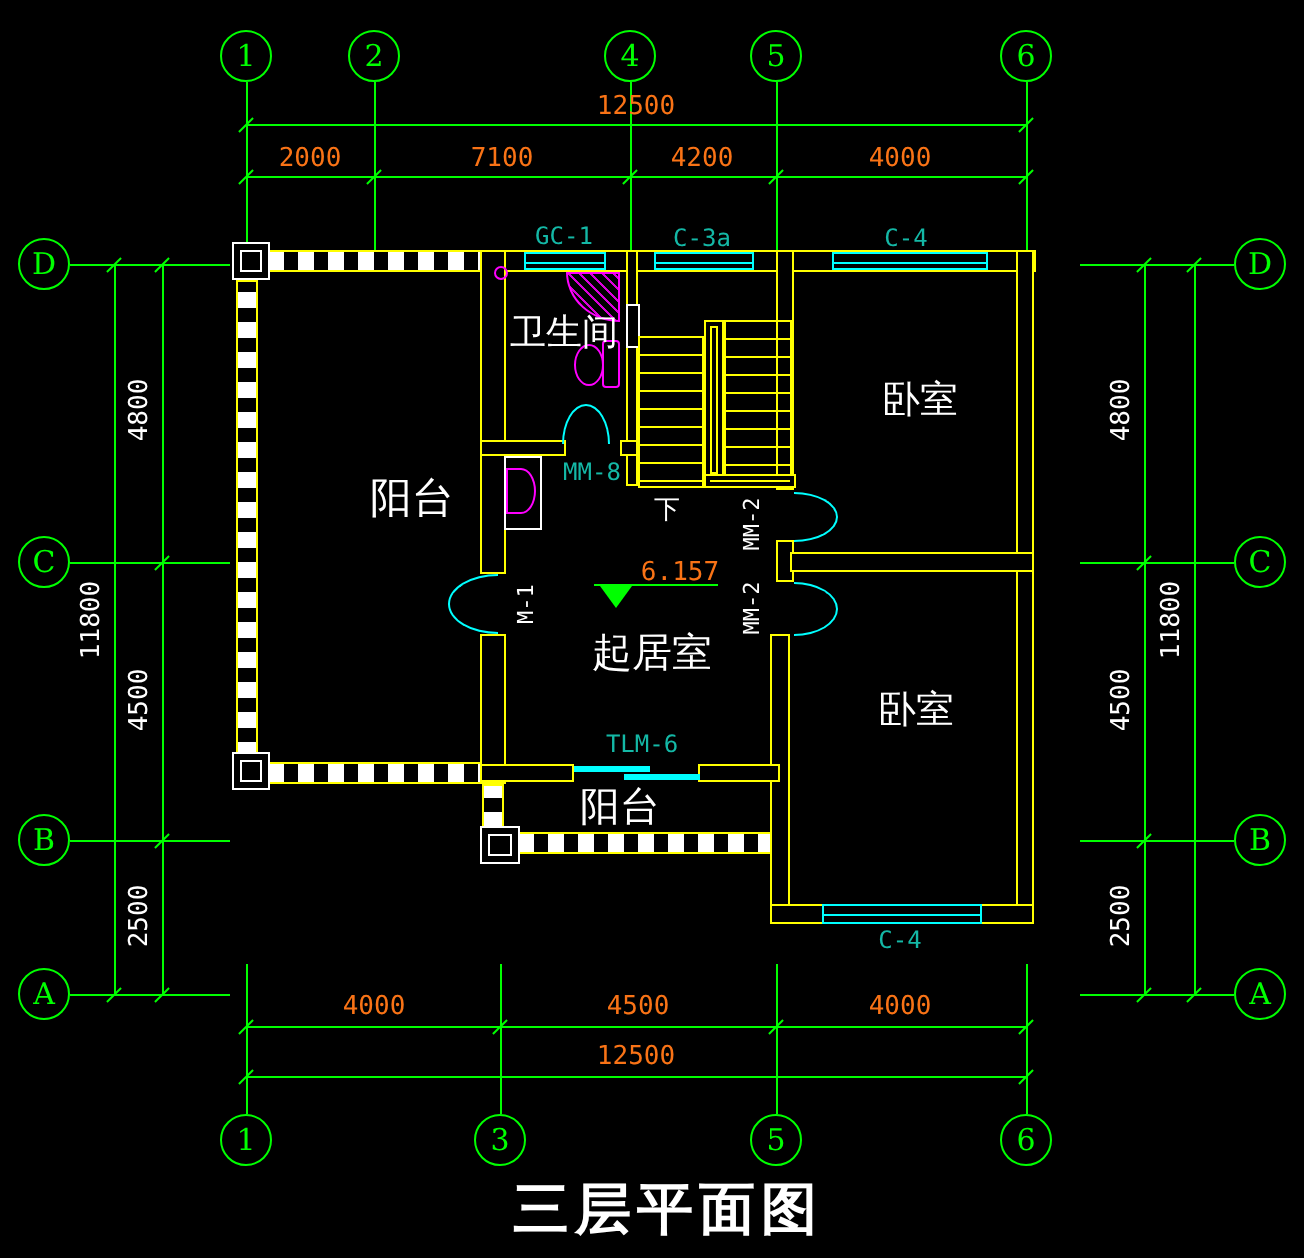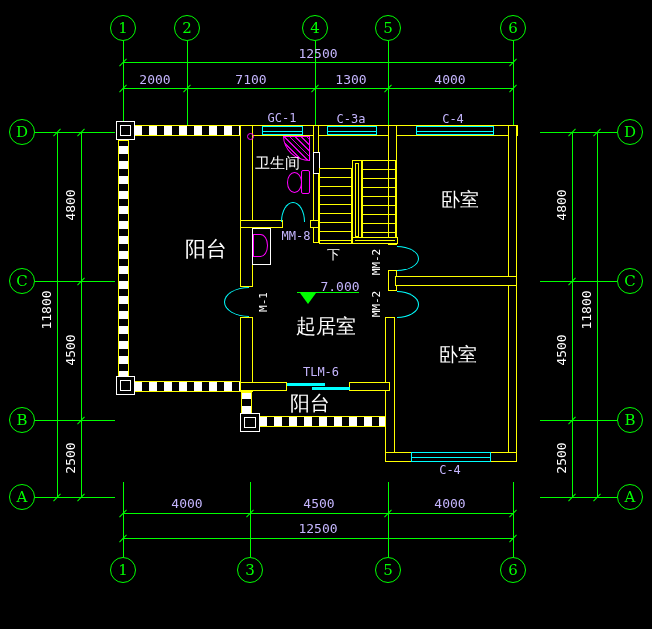--- a/index.html
+++ b/index.html
@@ -6,21 +6,21 @@
   .canvas{position:relative;width:652px;height:629px;background:#000;overflow:hidden;
           font-family:"DejaVu Sans Mono",monospace;}
   .abs{position:absolute;box-sizing:border-box;}
   
   .gline{position:absolute;background:#00ff00;}
   .bubble{position:absolute;width:24px;height:24px;border:1px solid #00ff00;border-radius:50%;
           color:#00ff00;display:flex;align-items:center;justify-content:center;
           font:15px "DejaVu Serif",serif;}
   .tick{position:absolute;width:10px;height:1px;background:#00ff00;transform:rotate(-45deg);}
   
-  .dimtext{position:absolute;color:#c4b5fd;font:13px "DejaVu Sans Mono",monospace;transform:translateX(-50%);white-space:nowrap;}
+  .dimtext{position:absolute;color:#f97316;font:13px "DejaVu Sans Mono",monospace;transform:translateX(-50%);white-space:nowrap;}
   .vdimtext{position:absolute;color:#fff;font:13px "DejaVu Sans Mono",monospace;
             transform:translate(-50%,-50%) rotate(-90deg);white-space:nowrap;}
   
   .wall{position:absolute;border:1px solid #ffff00;background:#000;box-sizing:border-box;}
   .hwallh{position:absolute;box-sizing:border-box;border:1px solid #ffff00;
           background:repeating-linear-gradient(90deg,#ffffff 0 8px,#000 8px 15px);}
   .hwallv{position:absolute;box-sizing:border-box;border:1px solid #ffff00;
           background:repeating-linear-gradient(0deg,#ffffff 0 8px,#000 8px 15px);}
   .col{position:absolute;border:1px solid #ffffff;background:#000;box-sizing:border-box;}
   .col::after{content:"";position:absolute;left:3px;top:3px;right:3px;bottom:3px;border:1px solid #ffffff;}
@@ -34,21 +34,21 @@
   .slide{position:absolute;background:#00ffff;z-index:6;}
   
   .treads{position:absolute;background:repeating-linear-gradient(180deg,#ffff00 0 1px,transparent 1px 9px);
           border-left:1px solid #ffff00;border-right:1px solid #ffff00;box-sizing:border-box;}
   .rail{position:absolute;border:1px solid #ffff00;box-sizing:border-box;
         box-shadow:inset 0 0 0 2px #000,inset 0 0 0 3px #ffff00;}
   .yline{position:absolute;background:#ffff00;}
   
   .mag{position:absolute;border:1px solid #ff00ff;box-sizing:border-box;}
   .room{position:absolute;color:#fff;white-space:nowrap;font-family:"DejaVu Sans",sans-serif;}
-  .tag{position:absolute;color:#c4b5fd;font:12px "DejaVu Sans Mono",monospace;transform:translateX(-50%);white-space:nowrap;z-index:7;}
+  .tag{position:absolute;color:#14b8a6;font:12px "DejaVu Sans Mono",monospace;transform:translateX(-50%);white-space:nowrap;z-index:7;}
   .vtag{position:absolute;color:#fff;font:11px "DejaVu Sans Mono",monospace;
         transform:translate(-50%,-50%) rotate(-90deg);white-space:nowrap;z-index:7;}
   .title{position:absolute;color:#fff;font:bold 28px "DejaVu Sans",sans-serif;
          transform:translateX(-50%);letter-spacing:3px;white-space:nowrap;}
   .tri{position:absolute;width:0;height:0;border-left:8px solid transparent;
        border-right:8px solid transparent;border-top:11px solid #00ff00;}
 </style>
 </head>
 <body>
 
@@ -124,21 +124,21 @@
   <div class="tick" style="left:567px;top:132px"></div>
   <div class="tick" style="left:567px;top:281px"></div>
   <div class="tick" style="left:567px;top:420px"></div>
   <div class="tick" style="left:567px;top:497px"></div>
   <div class="tick" style="left:592px;top:132px"></div>
   <div class="tick" style="left:592px;top:497px"></div>
 
   <div class="dimtext" style="left:318px;top:46px">12500</div>
   <div class="dimtext" style="left:155px;top:72px">2000</div>
   <div class="dimtext" style="left:251px;top:72px">7100</div>
-  <div class="dimtext" style="left:351px;top:72px">1300</div>
+  <div class="dimtext" style="left:351px;top:72px">4200</div>
   <div class="dimtext" style="left:450px;top:72px">4000</div>
   <div class="dimtext" style="left:187px;top:496px">4000</div>
   <div class="dimtext" style="left:319px;top:496px">4500</div>
   <div class="dimtext" style="left:450px;top:496px">4000</div>
   <div class="dimtext" style="left:318px;top:521px">12500</div>
   <div class="vdimtext" style="left:70px;top:205px">4800</div>
   <div class="vdimtext" style="left:70px;top:350px">4500</div>
   <div class="vdimtext" style="left:70px;top:458px">2500</div>
   <div class="vdimtext" style="left:46px;top:310px">11800</div>
   <div class="vdimtext" style="left:561px;top:205px">4800</div>
@@ -193,34 +193,35 @@
 
   <div class="mag" style="left:283px;top:136px;width:27px;height:25px;border-radius:0 0 0 100%;background:repeating-linear-gradient(45deg,rgba(255,0,255,.85) 0 1px,transparent 1px 4px)"></div>
   <div class="mag" style="left:247px;top:133px;width:7px;height:7px;border-radius:50%"></div>
   <div class="mag" style="left:287px;top:172px;width:15px;height:21px;border-radius:50%"></div>
   <div class="mag" style="left:301px;top:170px;width:9px;height:24px;border-radius:2px"></div>
   <div class="abs" style="left:252px;top:228px;width:19px;height:37px;border:1px solid #fff"></div>
   <div class="mag" style="left:253px;top:234px;width:15px;height:23px;border-radius:0 50% 50% 0/0 50% 50% 0"></div>
 
   <div class="gline" style="left:297px;top:292px;width:62px;height:1px"></div>
   <div class="tri" style="left:300px;top:293px"></div>
-  <div class="dimtext" style="left:340px;top:279px">7.000</div>
-
-  <div class="room" style="left:255px;top:154px;font-size:15px">卫生间</div>
+  <div class="dimtext" style="left:340px;top:279px">6.157</div>
+
+  <div class="room" style="left:255px;top:154px;font-size:18px">卫生间</div>
   <div class="room" style="left:441px;top:187px;font-size:19px">卧室</div>
   <div class="room" style="left:439px;top:342px;font-size:19px">卧室</div>
   <div class="room" style="left:296px;top:313px;font-size:20px">起居室</div>
   <div class="room" style="left:185px;top:235px;font-size:21px">阳台</div>
   <div class="room" style="left:290px;top:390px;font-size:20px">阳台</div>
   <div class="room" style="left:327px;top:246px;font-size:13px">下</div>
 
   <div class="tag" style="left:282px;top:111px">GC-1</div>
   <div class="tag" style="left:351px;top:112px">C-3a</div>
   <div class="tag" style="left:453px;top:112px">C-4</div>
   <div class="tag" style="left:450px;top:463px">C-4</div>
   <div class="tag" style="left:296px;top:229px">MM-8</div>
   <div class="tag" style="left:321px;top:365px">TLM-6</div>
   <div class="vtag" style="left:263px;top:302px">M-1</div>
   <div class="vtag" style="left:376px;top:262px">MM-2</div>
   <div class="vtag" style="left:376px;top:304px">MM-2</div>
 
+  <div class="title" style="left:334px;top:586px">三层平面图</div>
 
 </div>
 
 </body></html>

